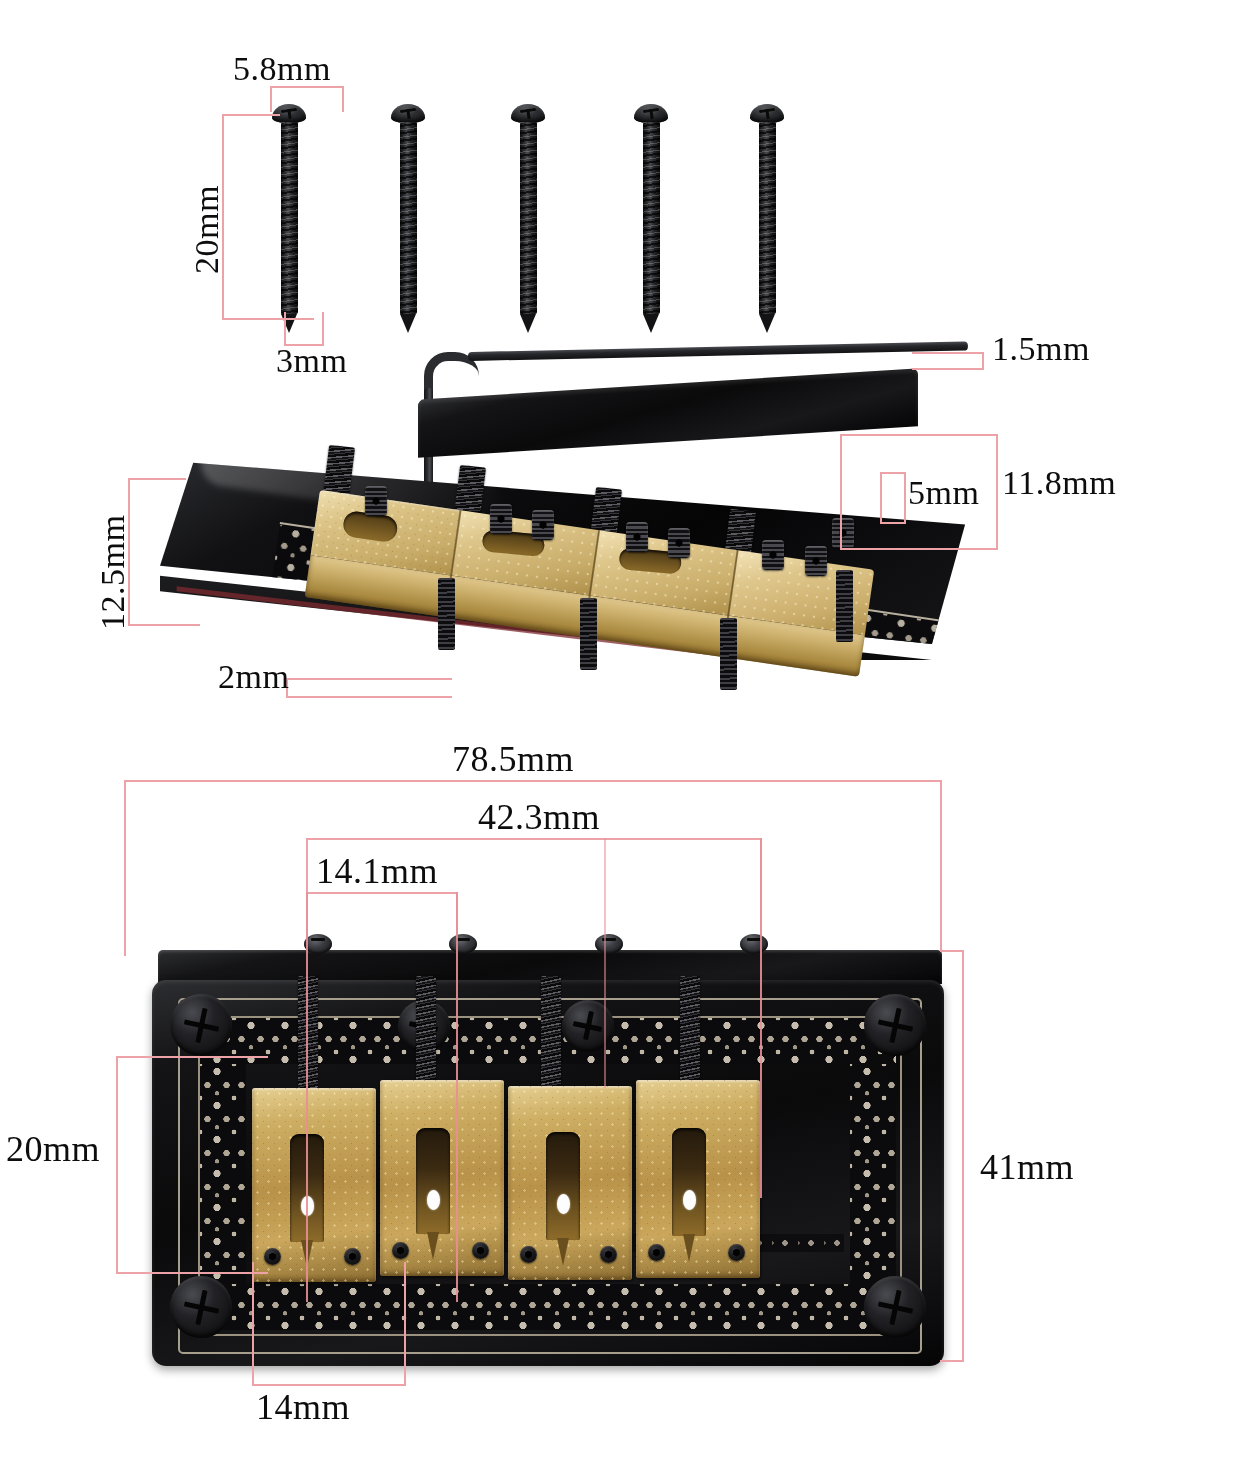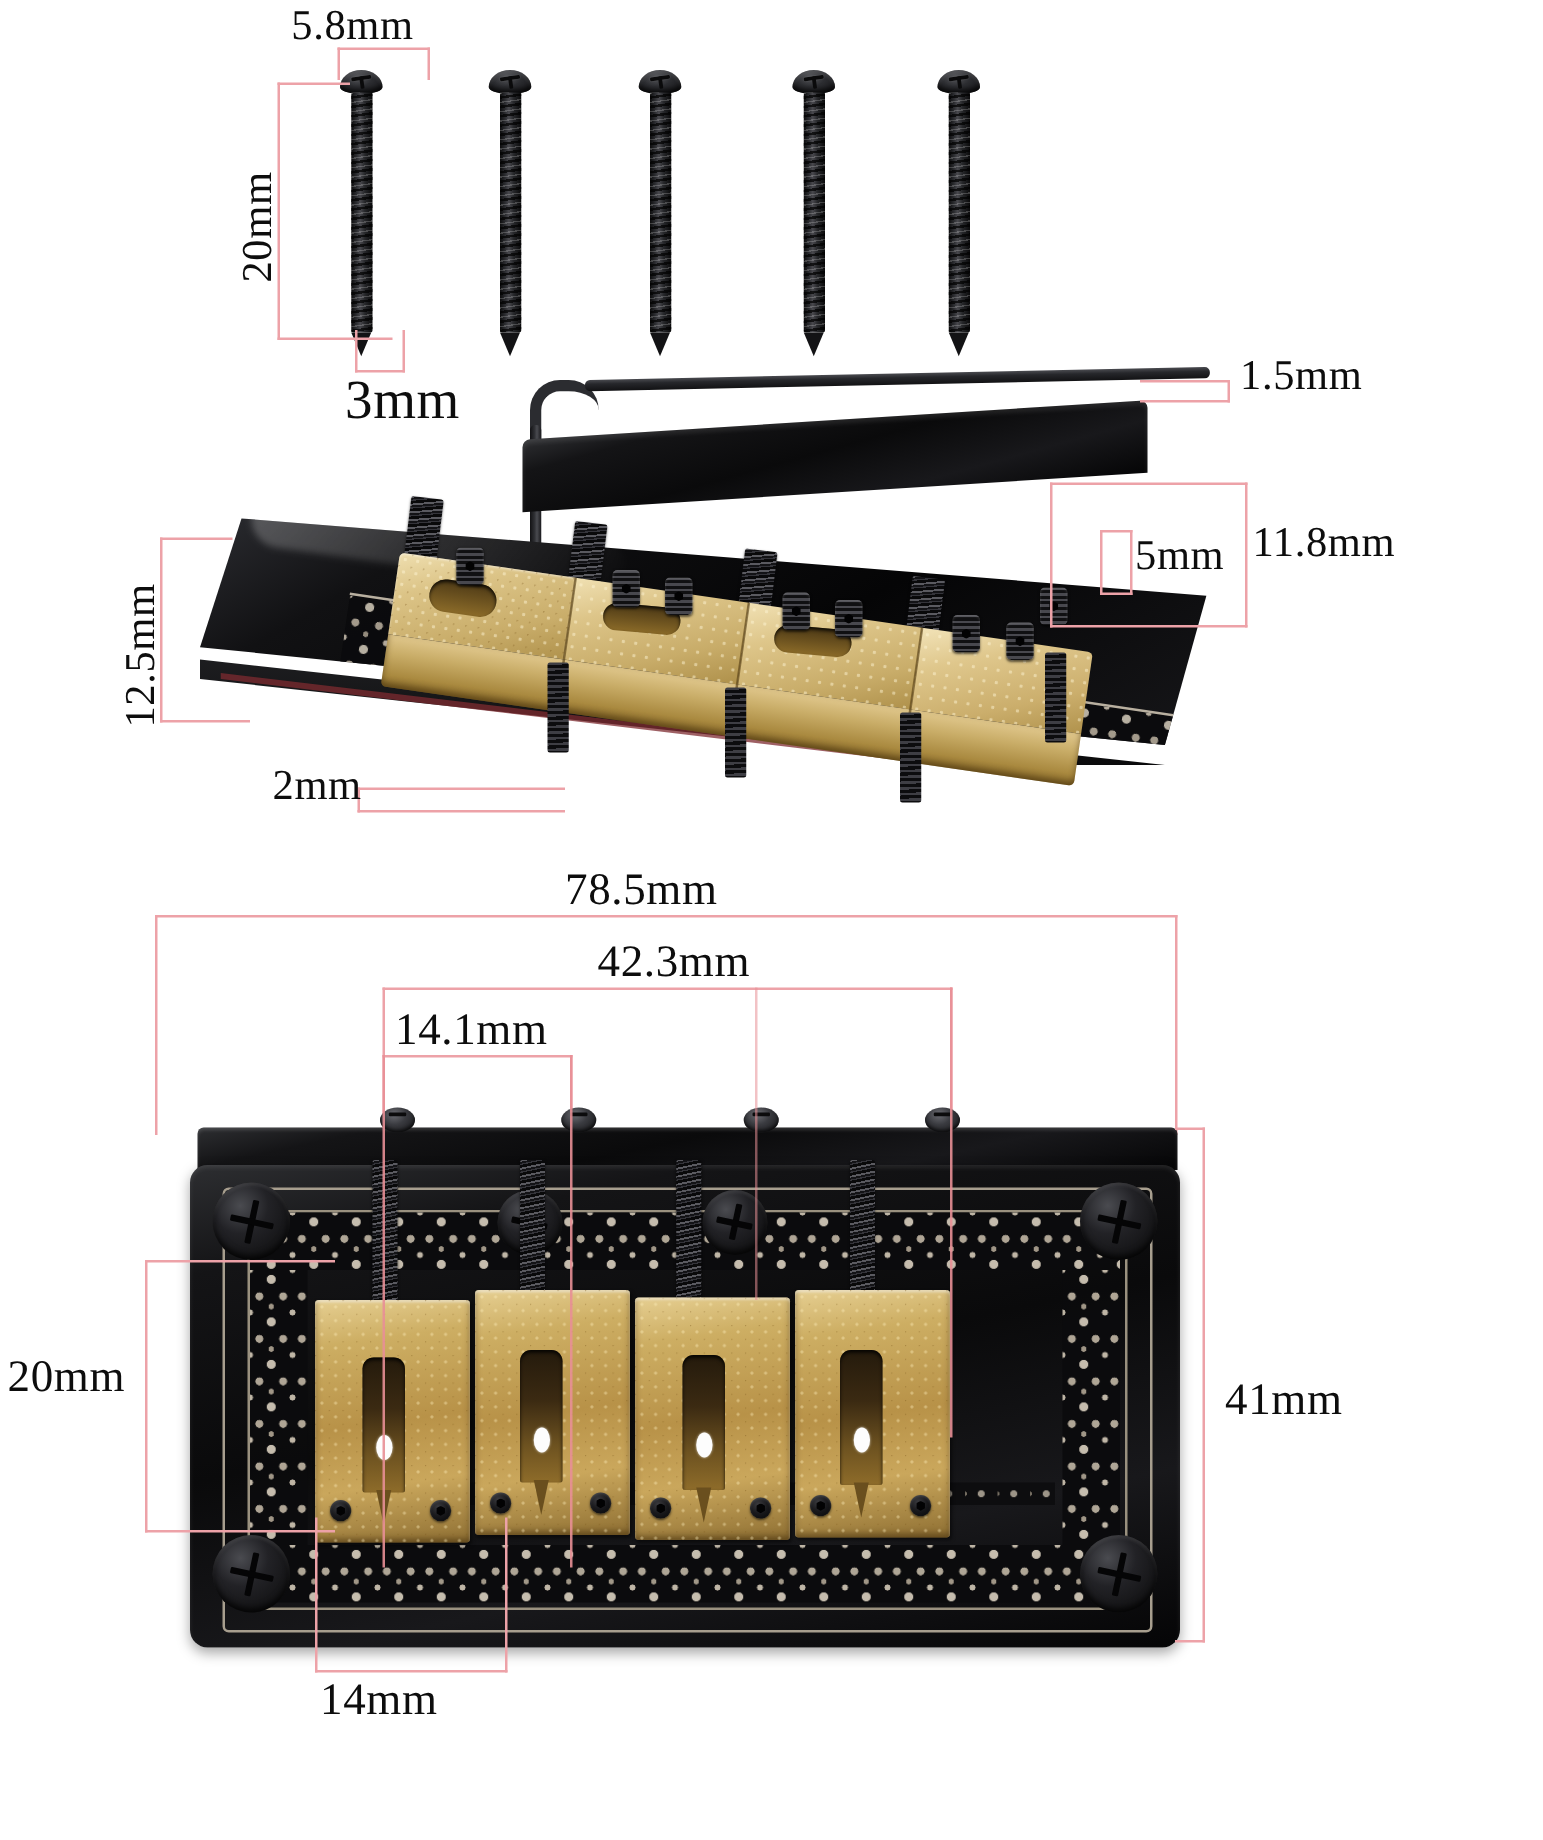--- a/index.html
+++ b/index.html
@@ -1,18 +1,18 @@
 <!DOCTYPE html>
 <html><head>
 <meta charset="utf-8">
 <style>
   html,body{margin:0;padding:0;background:#ffffff;}
   body{width:1234px;height:1472px;position:relative;overflow:hidden;
        font-family:"Liberation Serif","DejaVu Serif",serif;color:#111;}
-  .stage{position:absolute;inset:0;}
+  .stage{position:absolute;inset:0;margin-top:48px;}
   .abs{position:absolute;}
 
   
   .dimline{position:absolute;background:#eda2a8;}
   .dimline.h{height:2px;}
   .dimline.v{width:2px;}
   .dimtext{position:absolute;color:#0d0d0d;white-space:nowrap;
            font-family:"Liberation Serif","DejaVu Serif",serif;
            letter-spacing:0.5px;}
   .rot90{transform:rotate(-90deg);transform-origin:left top;}
@@ -176,21 +176,21 @@
     <div class="dimtext" style="left:233px;top:2px;font-size:34px;">5.8mm</div>
 
     <div class="dimline v" style="left:222px;top:66px;height:206px;"></div>
     <div class="dimline h" style="left:222px;top:66px;width:58px;"></div>
     <div class="dimline h" style="left:222px;top:270px;width:92px;"></div>
     <div class="dimtext rot90" style="left:188px;top:226px;font-size:34px;">20mm</div>
 
     <div class="dimline h" style="left:284px;top:296px;width:40px;"></div>
     <div class="dimline v" style="left:284px;top:264px;height:34px;"></div>
     <div class="dimline v" style="left:322px;top:264px;height:34px;"></div>
-    <div class="dimtext" style="left:276px;top:294px;font-size:44px;">3mm</div>
+    <div class="dimtext" style="left:276px;top:294px;font-size:34px;">3mm</div>
   </div>
 
   <div class="abs" style="left:0;top:282px;width:1224px;height:390px;">
 
     <div class="hexkey" style="left:424px;top:8px;width:540px;height:180px;">
       <div class="bend" style="left:0;top:14px;"></div>
       <div class="long" style="left:44px;top:14px;width:500px;transform:rotate(-1.2deg);transform-origin:left center;"></div>
       <div class="vert" style="left:0;top:50px;height:140px;"></div>
     </div>
 

